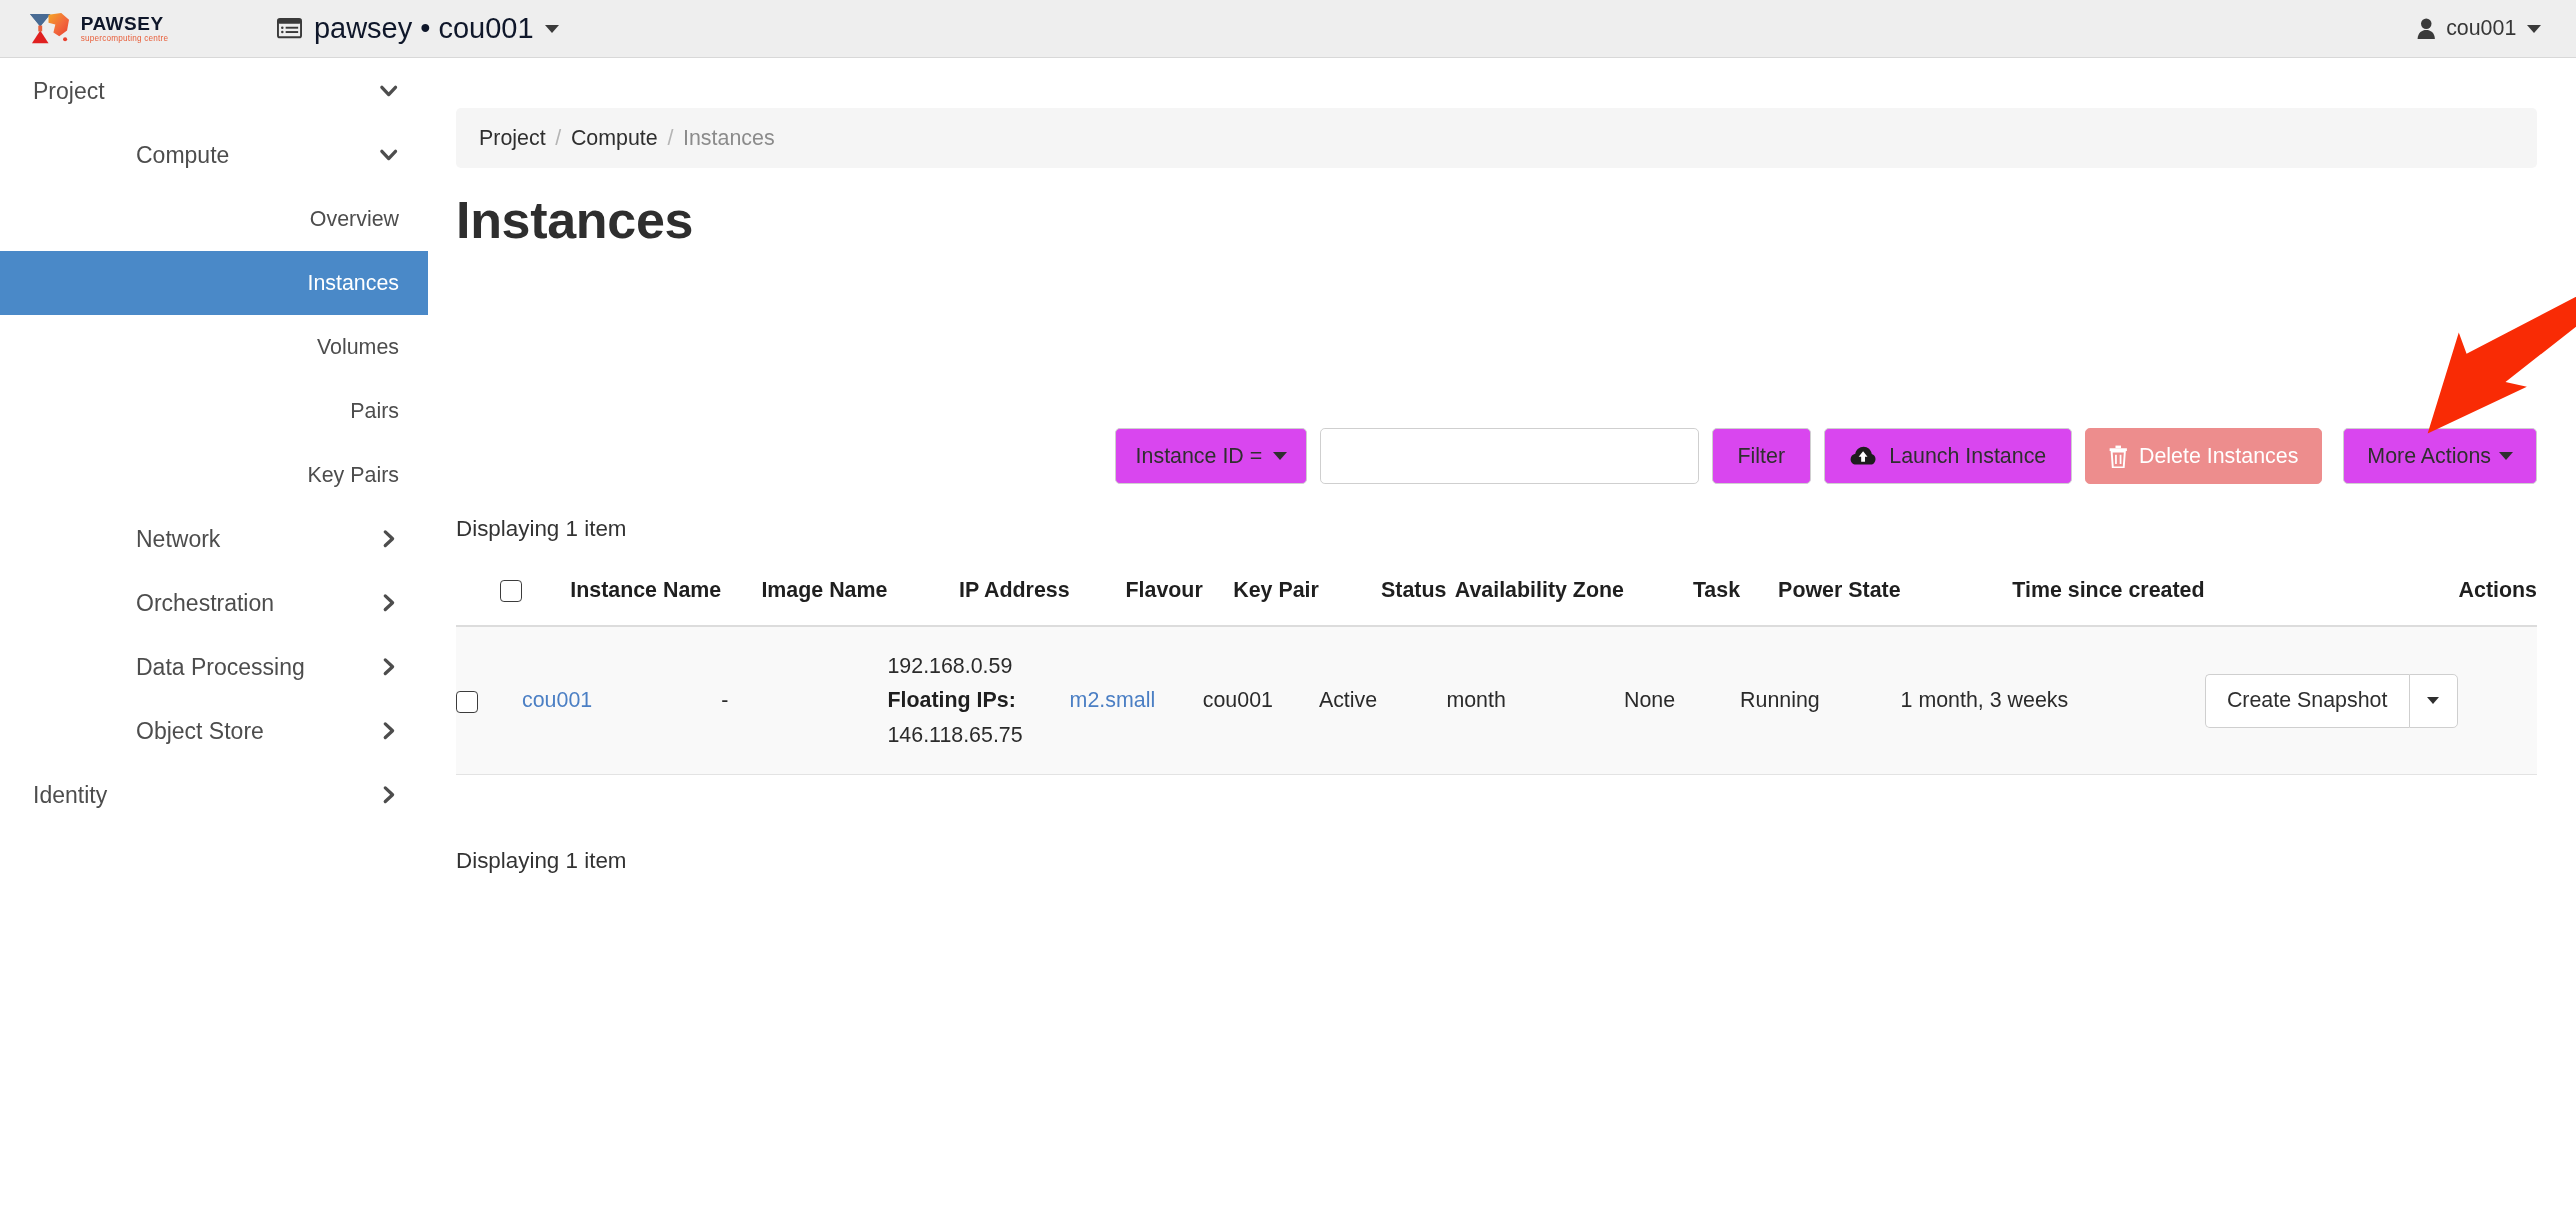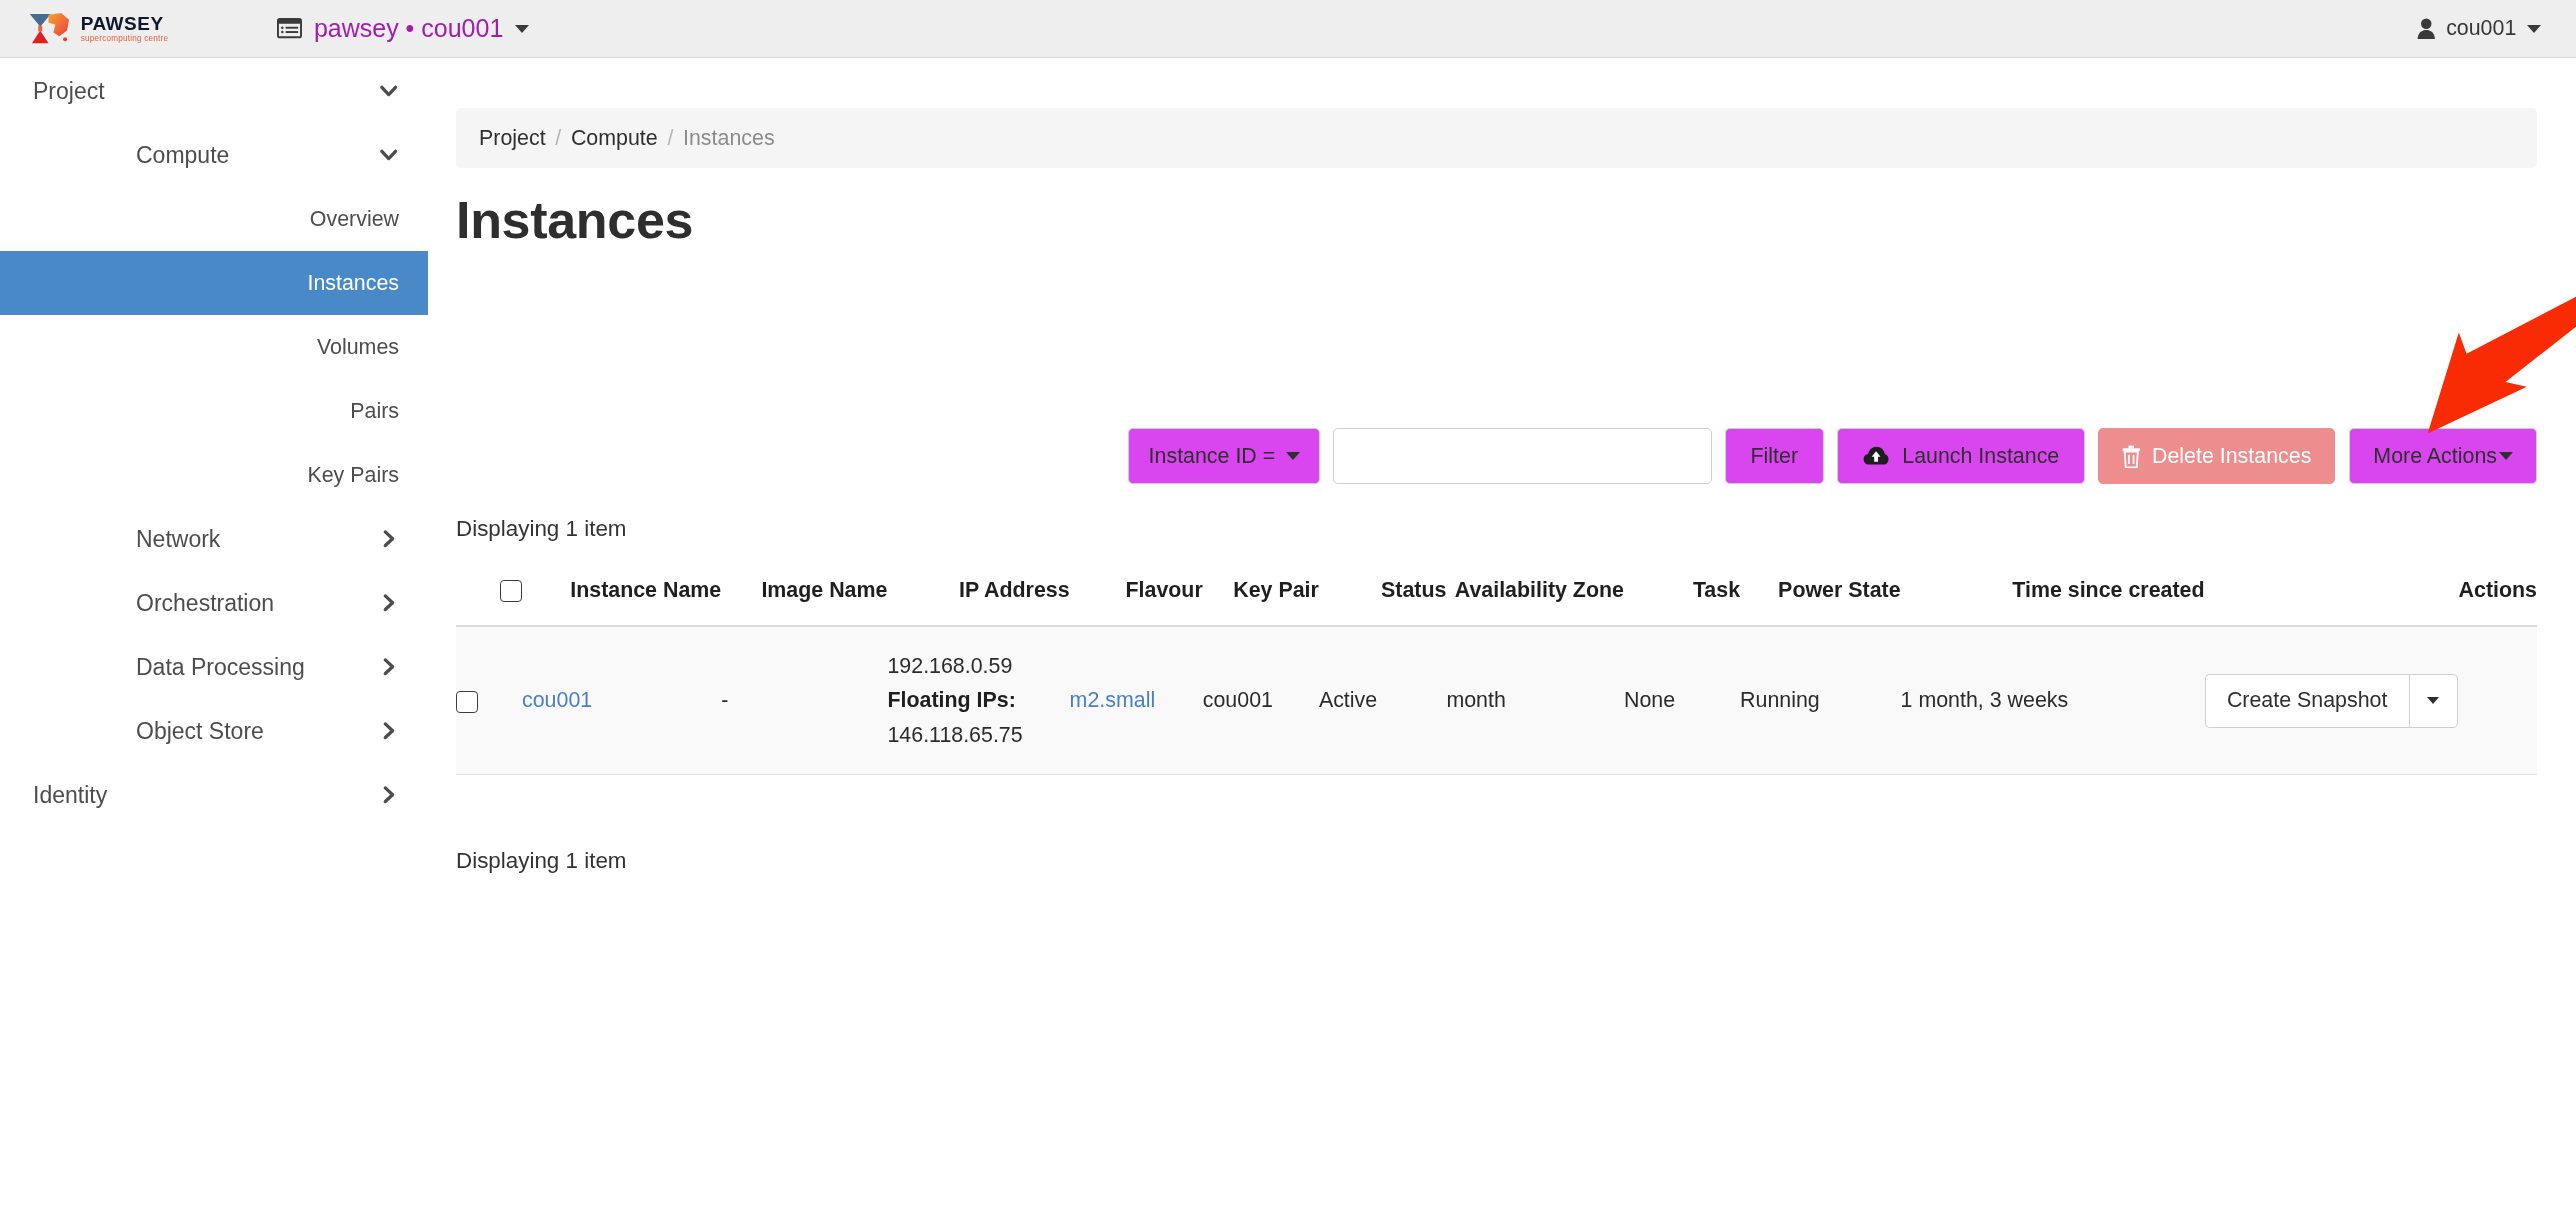--- a/index.html
+++ b/index.html
@@ -28,21 +28,21 @@
   }
   .brand-word .b2 {
     font-size: 8.2px; color: #e8603c; letter-spacing: 0.2px; margin-top: 1.9px;
     font-family: "Liberation Sans", sans-serif;
   }
 
   .proj-switch {
     margin-left: 109px; display: flex; align-items: center; gap: 11.7px;
     cursor: pointer; color: #2b2b2b;
   }
-  .proj-switch .lbl { font-size: 25px; color: #a21caf; }
+  .proj-switch .lbl { font-size: 29px; color: #0f172a; }
   .win-icon { width: 25px; height: 20.4px; display: block; }
   .caret-down {
     width: 0; height: 0;
     border-left: 7.8px solid transparent; border-right: 7.8px solid transparent;
     border-top: 8.7px solid #3a3a3a;
   }
 
   .user-menu {
     margin-left: auto; margin-right: 35px;
     display: flex; align-items: center; gap: 10.7px; cursor: pointer;
@@ -111,21 +111,21 @@
     width: 379px; height: 56px; border: 1px solid #cfcfcf; border-radius: 4.9px;
     margin-left: 12.6px; background: #fff; font-size: 21.4px; padding: 0 15.6px;
     color: #2f2f2f; font-family: "Liberation Sans", sans-serif; outline: none;
   }
   .btn-filter { margin-left: 12.6px; padding: 0 25px; }
   .btn-launch { margin-left: 12.6px; gap: 13.6px; padding: 0 25px; }
   .btn-delete {
     margin-left: 12.6px; gap: 11.7px; padding: 0 23px;
     background: #ed8d8d; border-color: #ed8d8d; color: #ffffff;
   }
-  .btn-more { margin-left: 14px; gap: 2px; padding: 0 23px; }
+  .btn-more { margin-left: 21px; gap: 8px; padding: 0 23px; }
   .caret-sm {
     width: 0; height: 0;
     border-left: 7.8px solid transparent; border-right: 7.8px solid transparent;
     border-top: 8.7px solid currentColor;
   }
   .cloud-up-icon { width: 26px; height: 21.4px; display: block; }
   .trash-icon { width: 18.5px; height: 23px; display: block; }
 
   
   .count-top {

